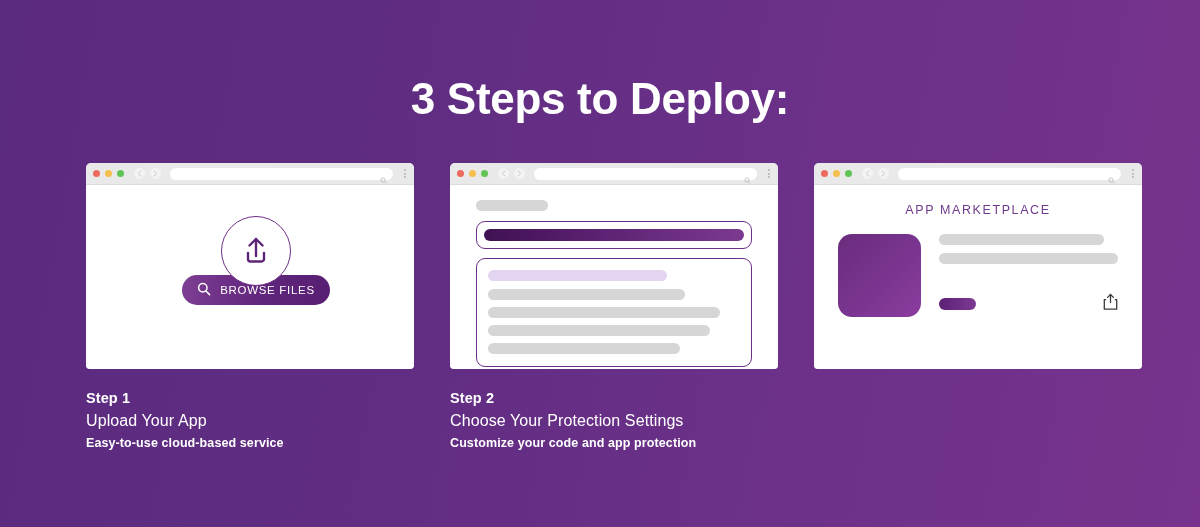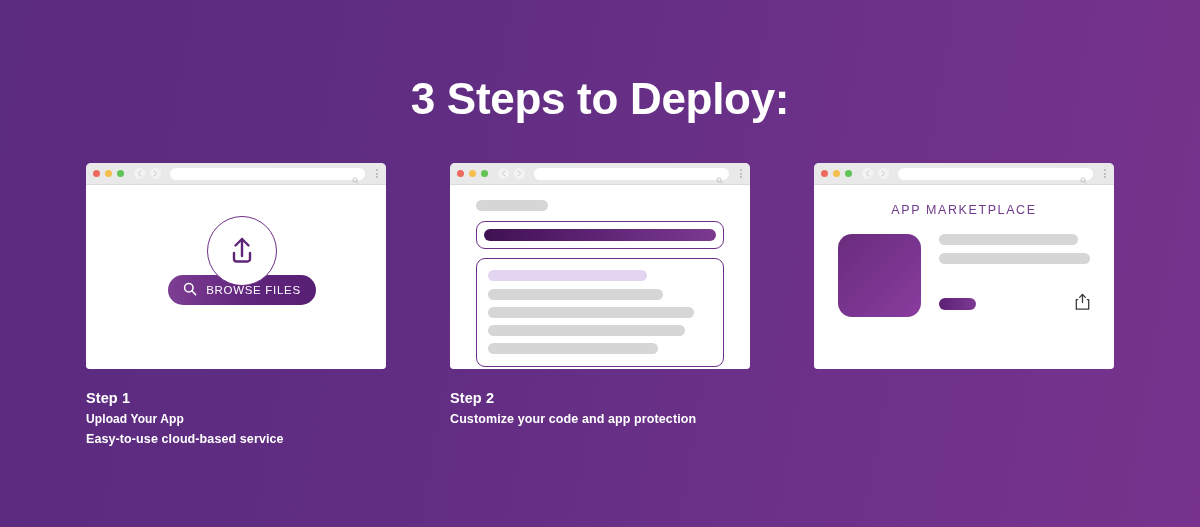--- a/index.html
+++ b/index.html
@@ -24,21 +24,21 @@
   
   .cards{
     display:flex;
     justify-content:center;
     gap:64px;
     margin-top:39px;
   }
   .step-col{ width:300px; }
 
   .browser{
-    width:300px;
+    width:328px;
     height:206px;
     background:#c4b5fd;
     border-radius:5px 5px 4px 4px;
     overflow:hidden;
     position:relative;
   }
 
   
   .chrome{
     height:22px;
@@ -147,21 +147,21 @@
   .mkt-actions{ margin-top:auto; display:flex; align-items:center; justify-content:space-between; padding-bottom:2px; }
   .mini-pill{
     width:37px; height:12px; border-radius:7px;
     background:linear-gradient(90deg,#5c2077 0%, #7e3a93 100%);
     border:none; cursor:pointer;
   }
 
   
   .caption{ text-align:left; margin-top:21px; color:#ffffff; }
   .step-no{ font-size:14.5px; font-weight:bold; letter-spacing:0.1px; }
-  .step-head{ font-size:12px; font-weight:700; margin-top:6px; letter-spacing:0.1px; }
+  .step-head{ font-size:16px; font-weight:400; margin-top:6px; letter-spacing:0.1px; }
   .step-sub{ font-size:12.5px; font-weight:bold; margin-top:6px; letter-spacing:0.1px; }
 </style>
 </head>
 <body>
 
 <h1 class="page-title">3 Steps to Deploy:</h1>
 
 <div class="cards">
 
   <div class="step-col">
@@ -281,20 +281,21 @@
               <div class="bar" style="width:88%"></div>
               <div class="bar" style="width:76%"></div>
             </div>
           </div>
         </div>
       </div>
     </div>
 
     <div class="caption">
       <div class="step-no">Step 2</div>
+      <div class="step-head">Choose Your Protection Settings</div>
       <div class="step-sub">Customize your code and app protection</div>
     </div>
   </div>
 
   <div class="step-col">
     <div class="browser">
 
       <div class="chrome">
         <div class="lights">
           <span class="dot red"></span>

